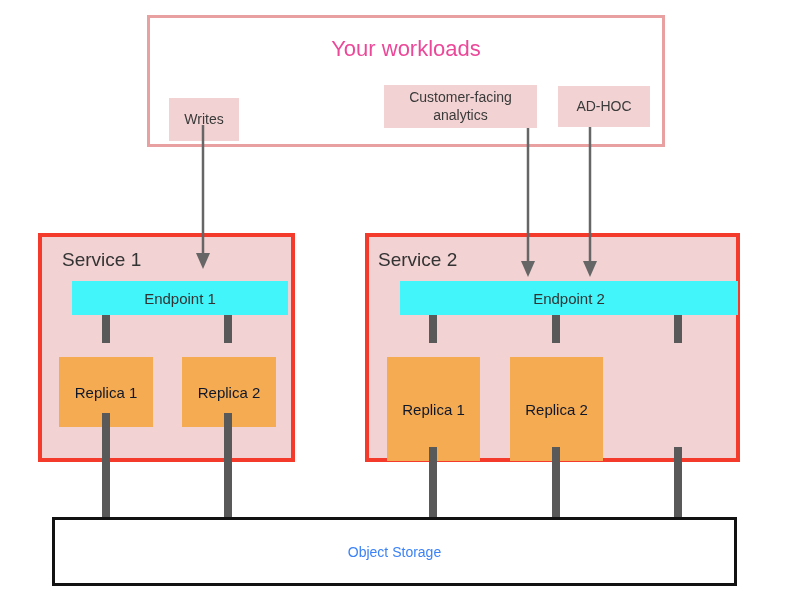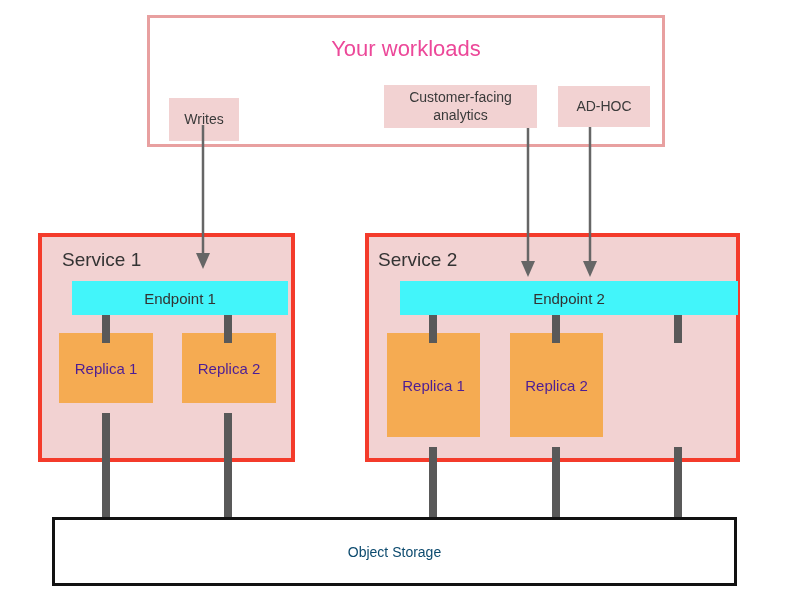--- a/index.html
+++ b/index.html
@@ -34,22 +34,22 @@
     border:4px solid var(--service-border);background:var(--service-fill);}
   .service-1{left:38px;width:249px;}
   .service-2{left:365px;width:367px;}
   .svc-title{position:absolute;top:12px;font-size:19px;color:#333333;white-space:nowrap;}
   .service-1 .svc-title{left:20px;}
   .service-2 .svc-title{left:9px;}
   .endpoint{position:absolute;top:44px;height:34px;background:var(--endpoint-fill);
     display:flex;align-items:center;justify-content:center;font-size:15px;color:#333333;margin-left:13px;}
   .service-1 .endpoint{left:17px;width:216px;}
   .service-2 .endpoint{left:18px;width:338px;}
-  .replica{position:absolute;top:96px;background:var(--replica-fill);
-    display:flex;align-items:center;justify-content:center;font-size:15px;color:#4c1d95;}
+  .replica{position:absolute;top:120px;background:var(--replica-fill);
+    display:flex;align-items:center;justify-content:center;font-size:15px;color:#0f172a;}
   .service-1 .replica{width:94px;height:70px;}
   .service-2 .replica{width:93px;height:104px;}
   .s1-r1{left:17px;} .s1-r2{left:140px;}
   .s2-r1{left:18px;} .s2-r2{left:141px;} .s2-r3{left:263px;}
 
   
   .conn{position:absolute;width:8px;background:var(--connector-gray);}
   .c-s1a1{left:102px;top:315px;height:28px;}
   .c-s1a2{left:224px;top:315px;height:28px;}
   .c-s1b1{left:102px;top:413px;height:105px;}
@@ -57,21 +57,21 @@
   .c-s2a1{left:429px;top:315px;height:28px;}
   .c-s2a2{left:552px;top:315px;height:28px;}
   .c-s2a3{left:674px;top:315px;height:28px;}
   .c-s2b1{left:429px;top:447px;height:71px;}
   .c-s2b2{left:552px;top:447px;height:71px;}
   .c-s2b3{left:674px;top:447px;height:71px;}
 
   
   .storage{position:absolute;left:52px;top:517px;width:679px;height:63px;
     border:3px solid var(--storage-border);background:#ffffff;
-    display:flex;align-items:center;justify-content:center;font-size:14px;color:#0c4a6e;}
+    display:flex;align-items:center;justify-content:center;font-size:14px;color:#3b82f6;}
 
   
   .arrows{position:absolute;left:0;top:0;width:787px;height:595px;pointer-events:none;}
   .arrows line{stroke:var(--arrow-gray);stroke-width:2.5;}
   .arrows polygon{fill:var(--arrow-gray);}
 </style>
 </head>
 <body>
 
 <div class="canvas">

